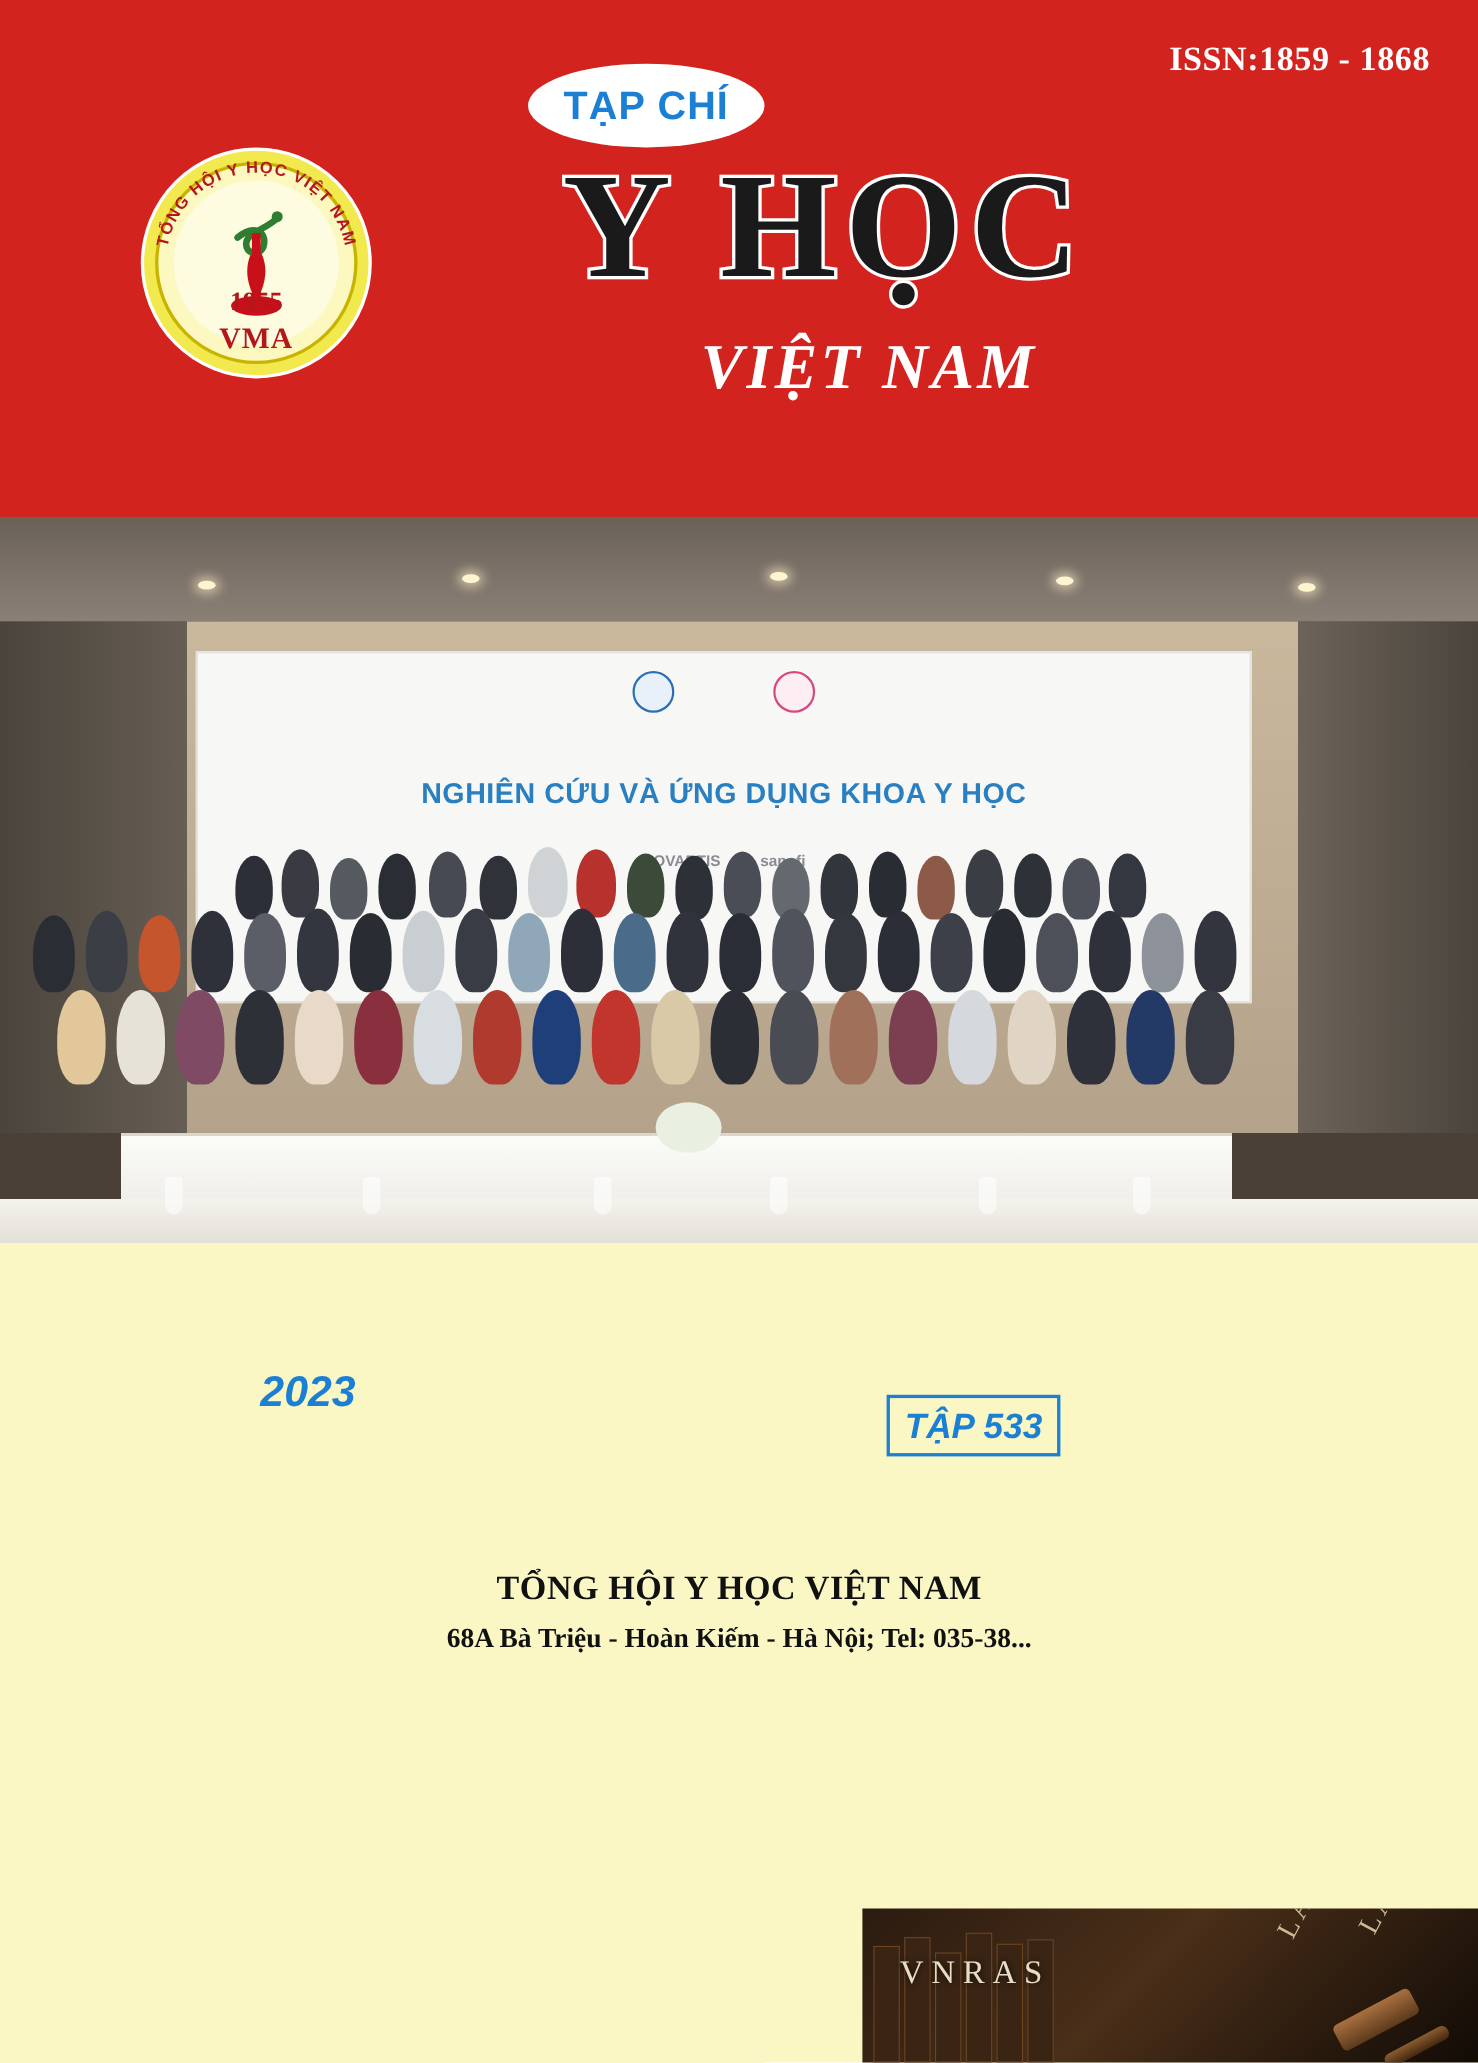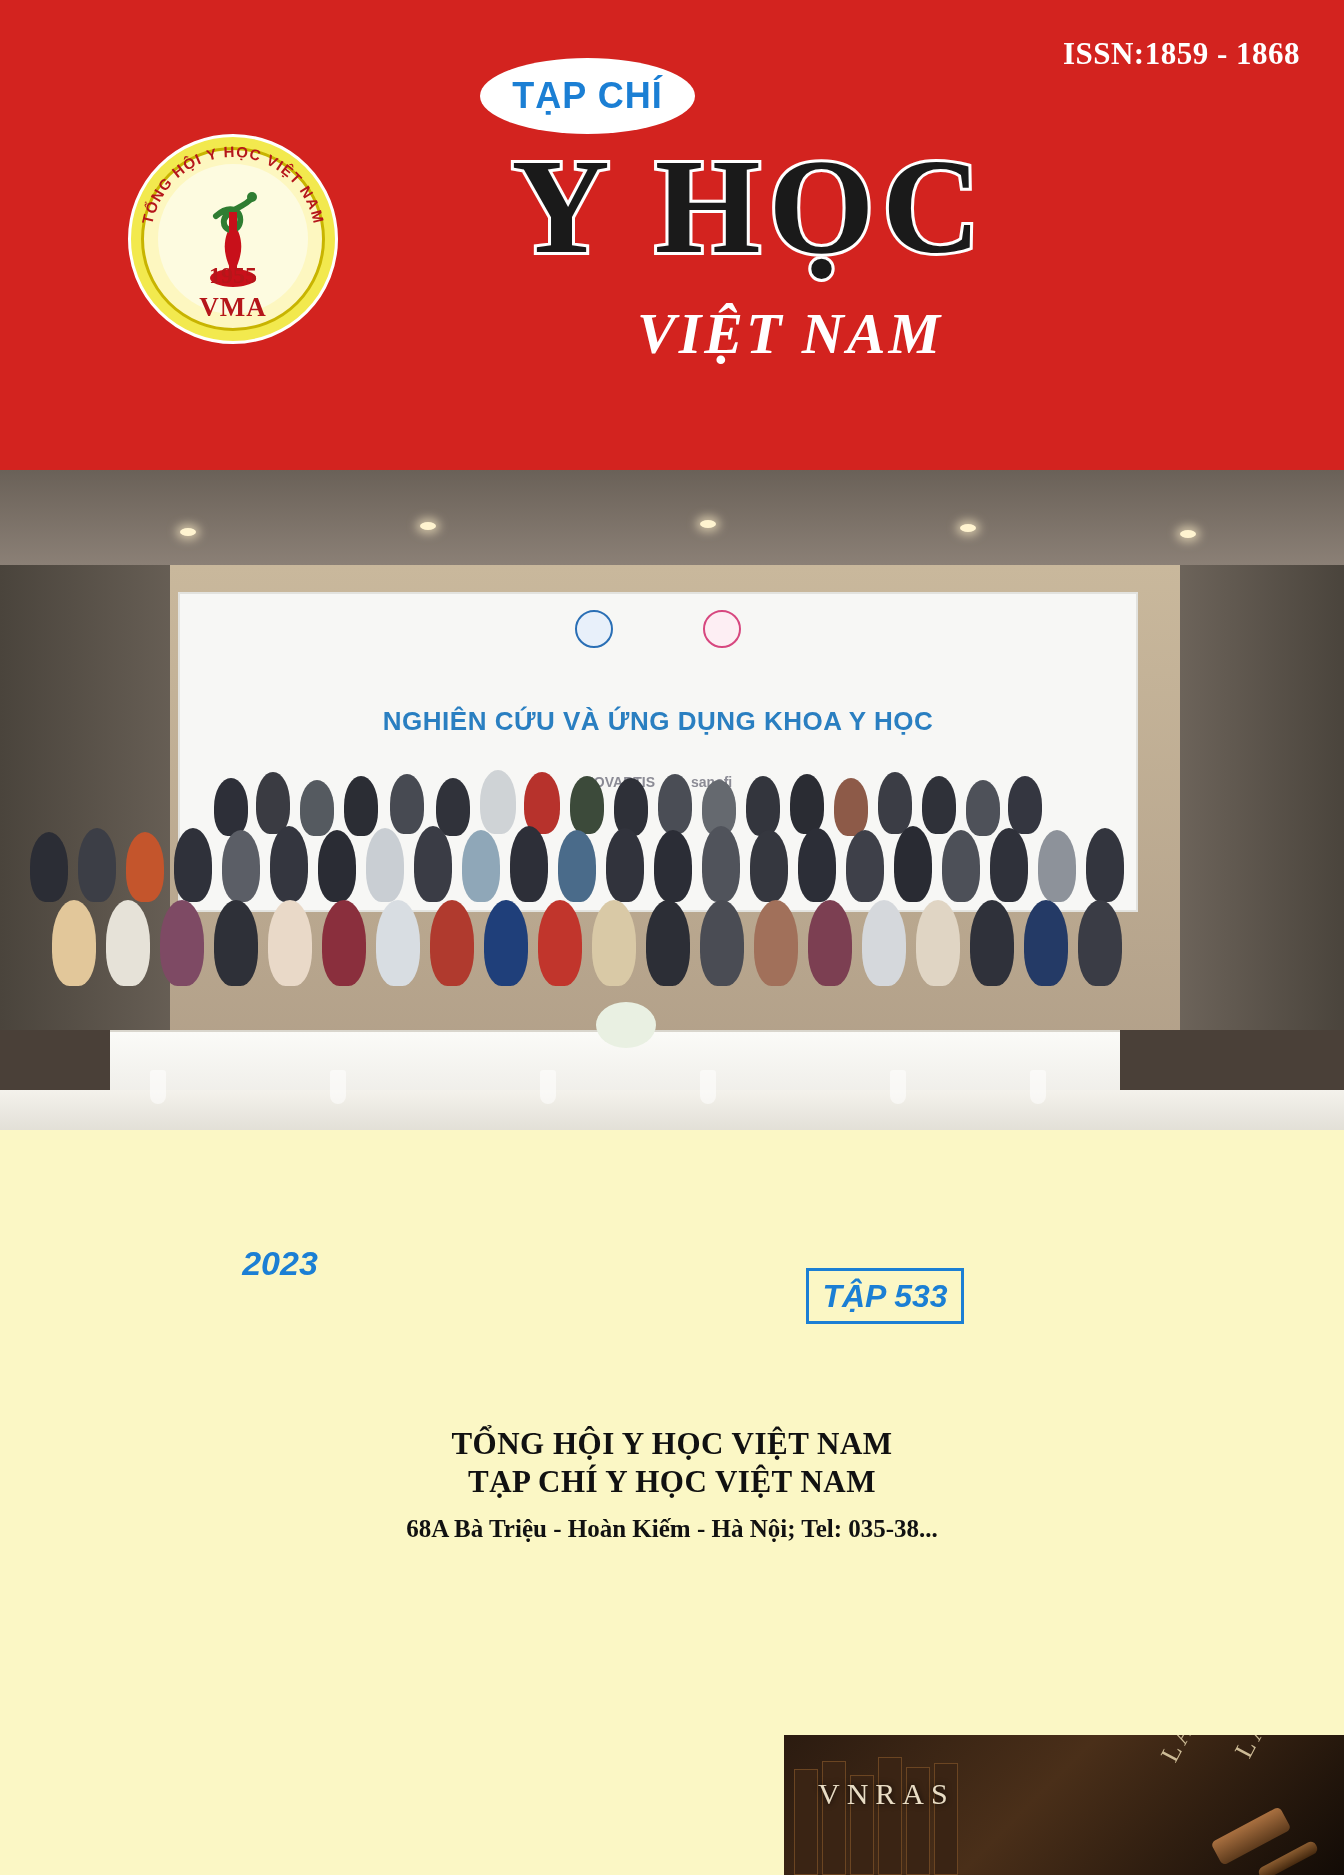--- a/index.html
+++ b/index.html
@@ -272,21 +272,21 @@
     border-bottom: 3px solid #1b7fd4;
     padding-bottom: 6px;
     display: block;
   }
   .issue-line2 {
     display: block;
     margin-top: 8px;
     font-family: "Liberation Sans", sans-serif;
     font-weight: bold;
     font-style: italic;
-    font-size: 34px;
+    font-size: 39px;
     color: #1b7fd4;
   }
   .volume-box {
     position: absolute;
     left: 806px; top: 1268px;
     width: 152px; height: 50px;
     border: 3px solid #1b7fd4;
     display: flex; align-items: center; justify-content: center;
   }
   .volume-box span {
@@ -501,21 +501,20 @@
 <div class="issue-block">
   <span class="issue-line2">2023</span>
 </div>
 
 <div class="volume-box">
   <span>TẬP 533</span>
 </div>
 
 <div class="footer">
   <div class="f1">TỔNG HỘI Y HỌC VIỆT NAM</div>
-  <div class="f2">TẠP CHÍ Y HỌC VIỆT NAM</div>
   <div class="f3">68A Bà Triệu - Hoàn Kiếm - Hà Nội; Tel: 035-38...</div>
 </div>
 
 <div class="watermark">
   <div class="wm-books">
     <div class="wm-book" style="height:104px;"></div>
     <div class="wm-book" style="height:112px;"></div>
     <div class="wm-book" style="height:98px;"></div>
     <div class="wm-book" style="height:116px;"></div>
     <div class="wm-book" style="height:106px;"></div>

